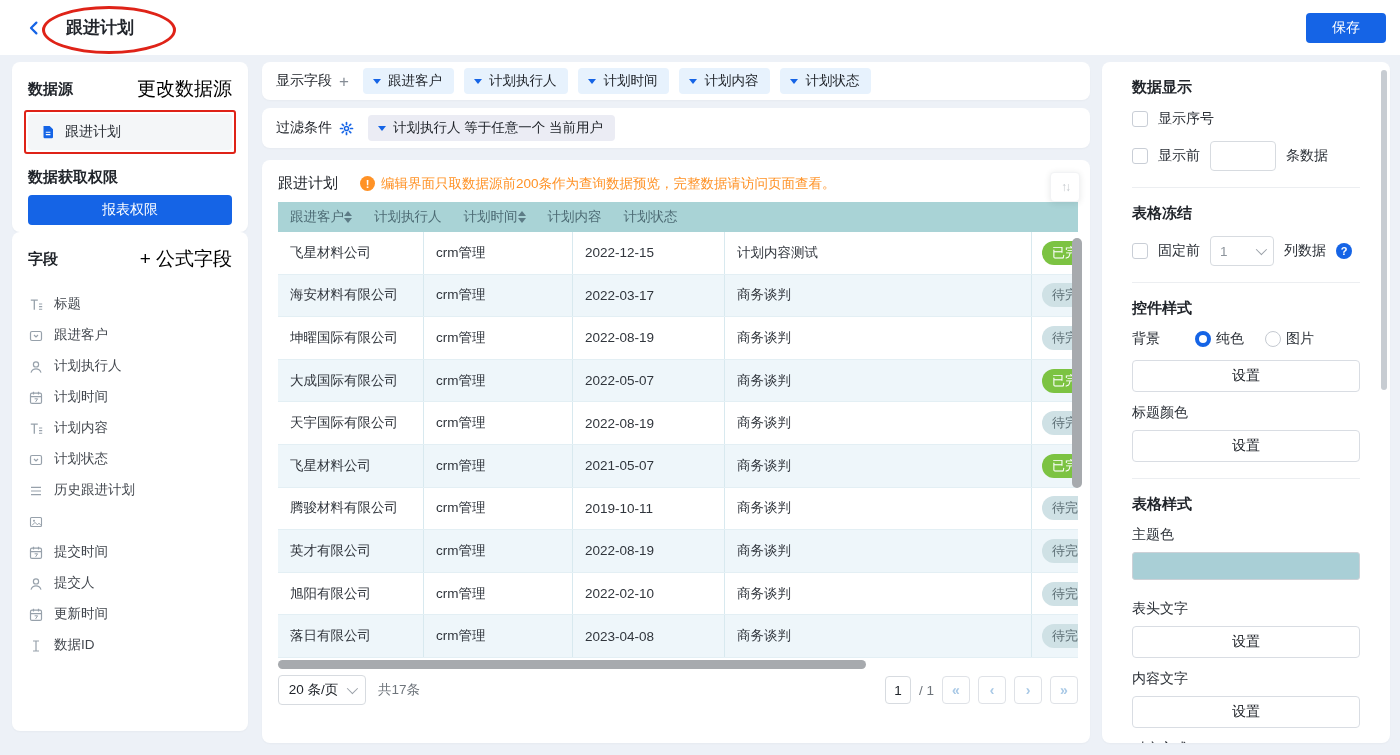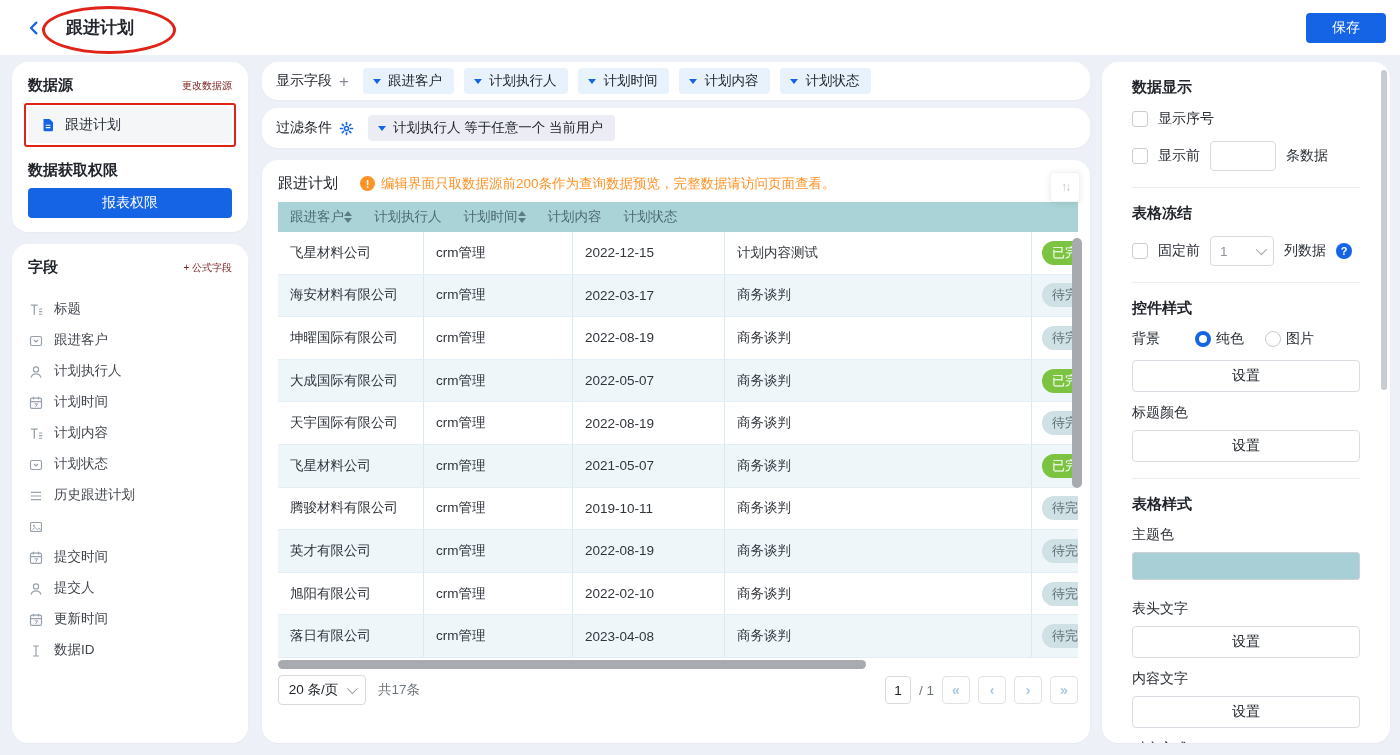--- a/index.html
+++ b/index.html
@@ -2,38 +2,38 @@
 <html><head>
 <meta charset="utf-8">
 <style>
   html,body{margin:0;padding:0}
   body{
     position:relative;width:1400px;height:755px;overflow:hidden;
     background:#edf1f7;
     font-family:"Liberation Sans","DejaVu Sans",sans-serif;
     font-size:14px;color:#2a2f36;
   }
-  .card{position:absolute;background:#fff;border-radius:16px;box-sizing:border-box;box-shadow:0 1px 2px rgba(31,35,41,.03)}
+  .card{position:absolute;background:#fff;border-radius:8px;box-sizing:border-box;box-shadow:0 1px 2px rgba(31,35,41,.03)}
   a{text-decoration:none}
   button{font-family:inherit;cursor:pointer}
 
   
   .header{position:absolute;top:0;left:0;right:0;height:55px;background:#fff;display:flex;align-items:center;padding:0 14px;box-sizing:border-box}
   .back{width:16px;height:16px;margin-left:12px;cursor:pointer}
   .title-wrap{position:relative;margin-left:14px;padding:4px 10px}
   .page-title{font-size:17px;font-weight:600;color:#21252b}
   .red-ellipse{position:absolute;left:-14px;top:-6px;width:128px;height:42px;border:3px solid #df2318;border-radius:50%;pointer-events:none}
   .save-btn{margin-left:auto;width:80px;height:30px;background:#1564e6;border:none;border-radius:4px;color:#fff;font-size:14px}
 
   
   .left-card1{left:12px;top:62px;width:236px;height:170px;padding:14px 16px}
-  .left-card2{left:12px;top:244px;width:236px;height:499px;padding:14px 16px}
+  .left-card2{left:12px;top:232px;width:236px;height:499px;padding:14px 16px}
   .sec-head{display:flex;justify-content:space-between;align-items:center}
   .sec-title{font-size:15px;font-weight:700;color:#21252b}
-  .link{font-size:10px;color:#7f1d1d;cursor:pointer}
+  .link{font-size:19px;color:#000000;cursor:pointer}
   .ds-item-wrap{position:relative;margin-top:12px}
   .ds-item{height:36px;background:#f4f6f8;border-radius:4px;display:flex;align-items:center;gap:9px;padding:0 12px;font-size:14px;color:#2a2f36;cursor:pointer}
   .doc-ic{width:16px;height:16px;flex:none}
   .red-rect{position:absolute;inset:-4px;border:2px solid #df2318;border-radius:3px;pointer-events:none}
   .perm-title{display:block;margin-top:18px}
   .primary-btn{margin-top:8px;width:100%;height:30px;background:#1564e6;border:none;border-radius:4px;color:#fff;font-size:14px}
   .field-list{margin-top:10px}
   .field-item{height:31px;display:flex;align-items:flex-end;gap:10px;cursor:grab}
   .f-ic{width:16px;height:16px;color:#97a1ab;flex:none}
   .f-lb{font-size:13.5px;color:#42474e}

